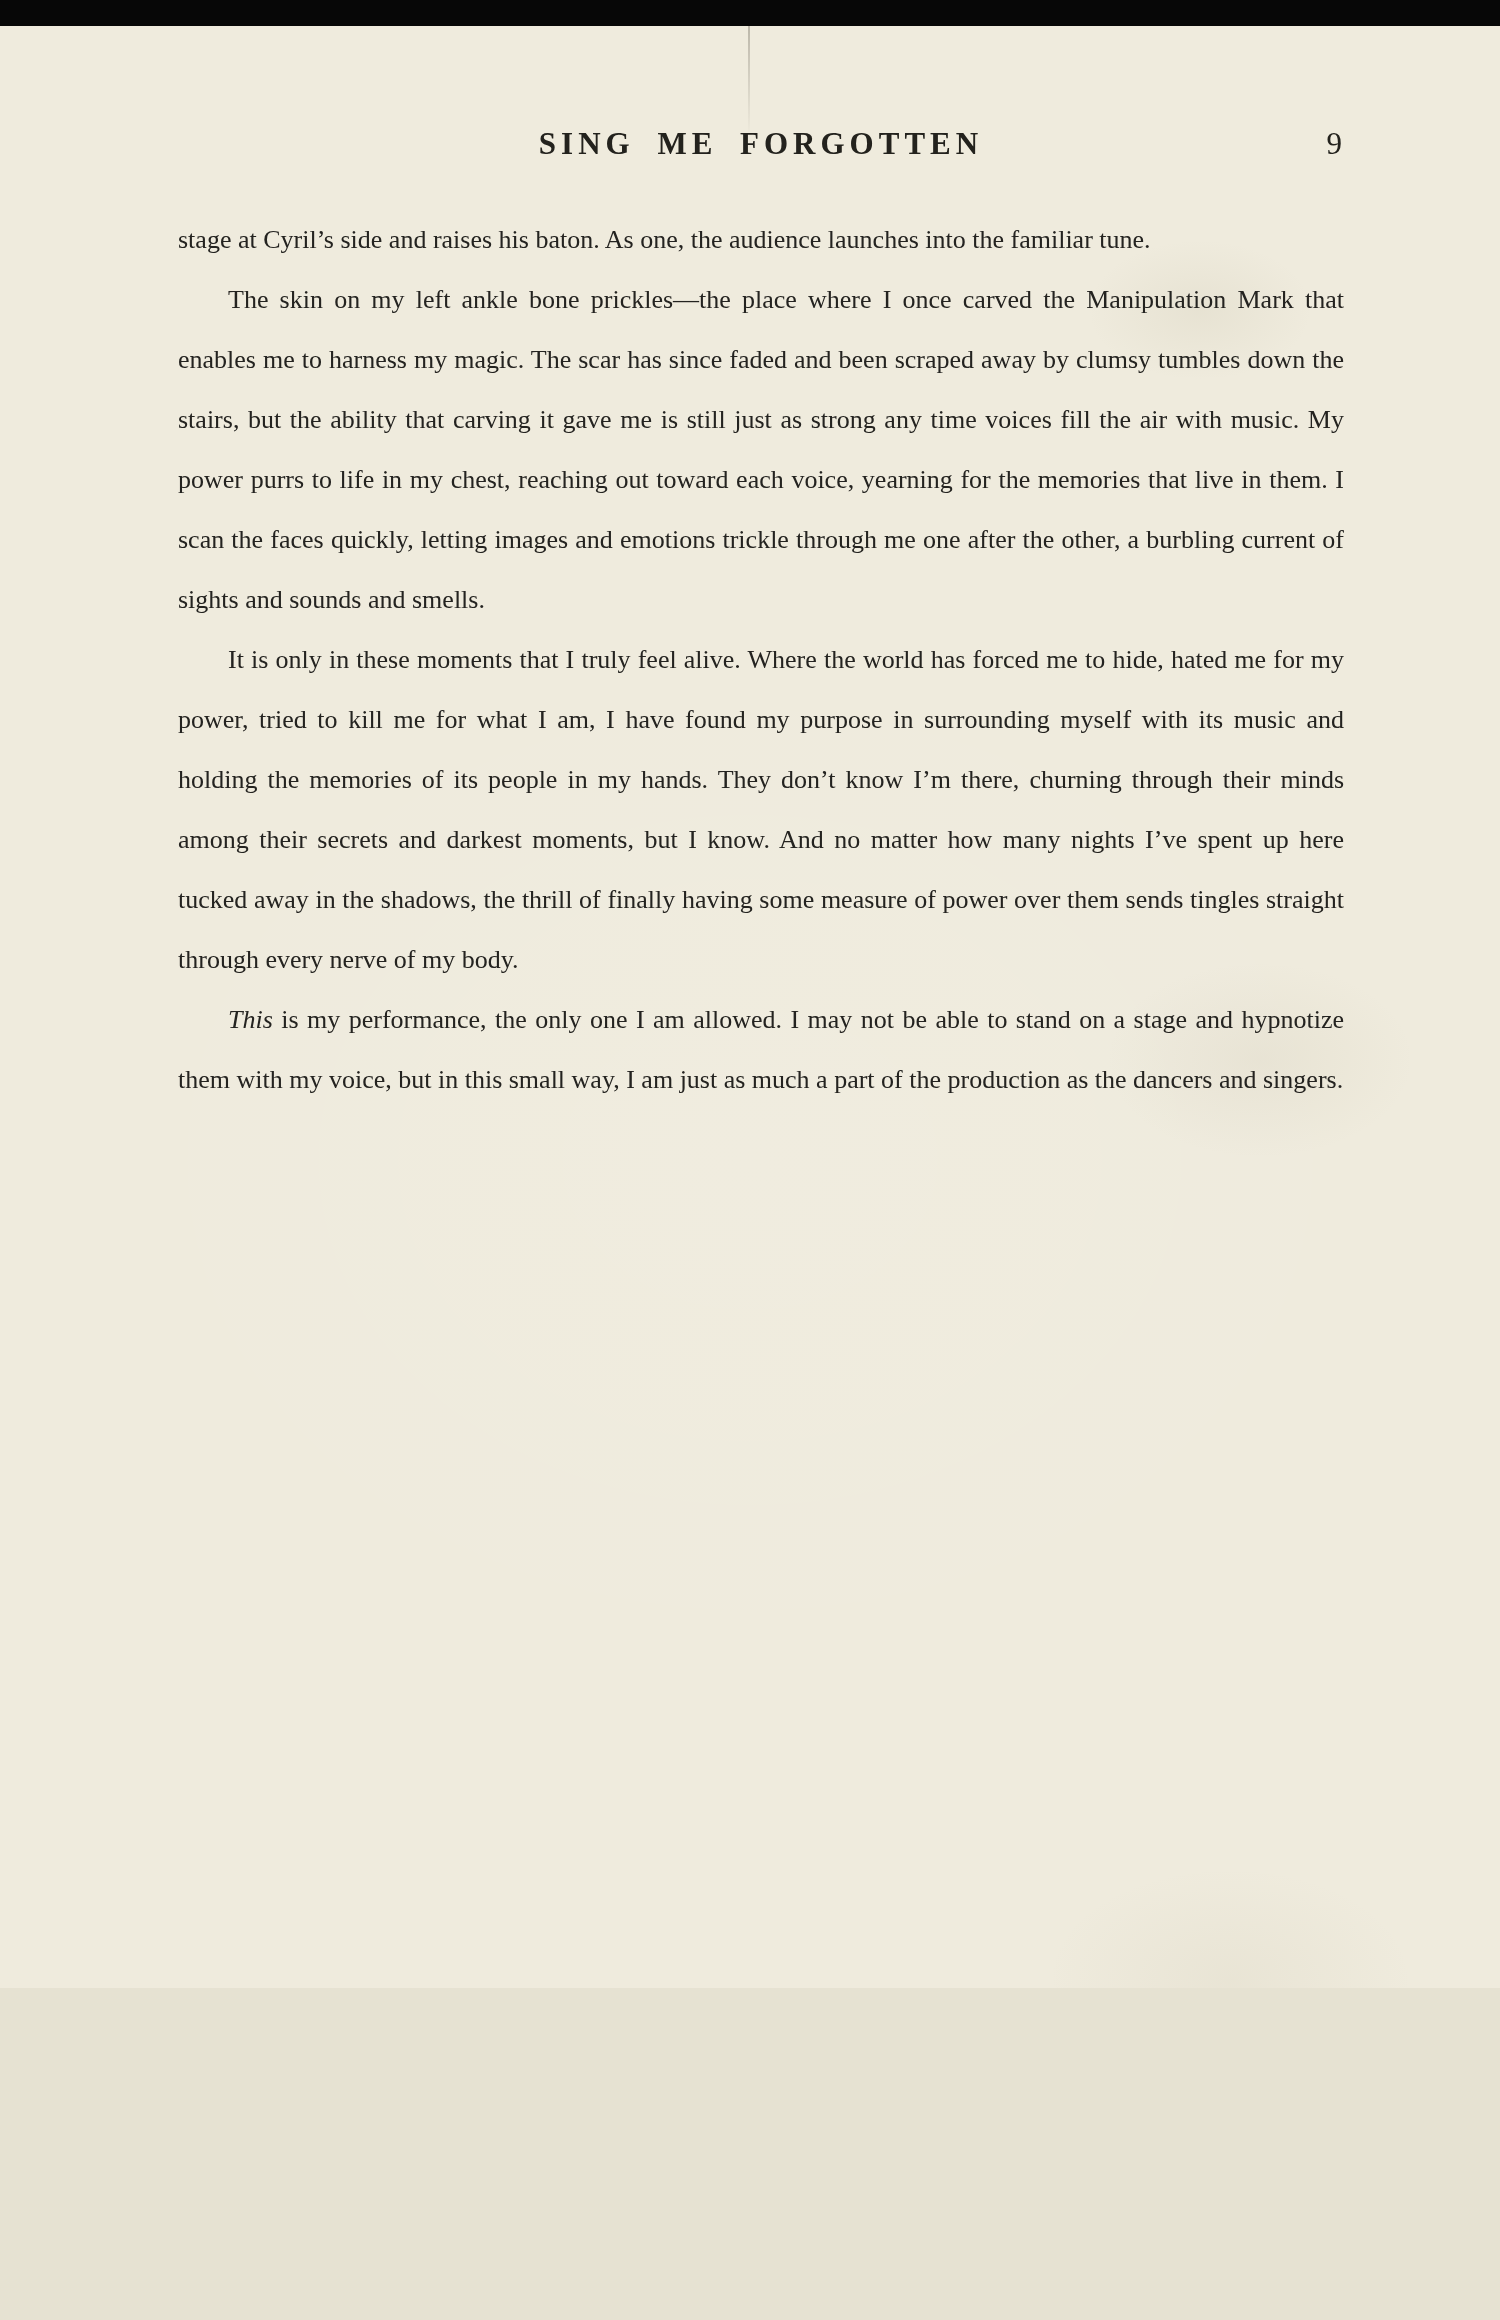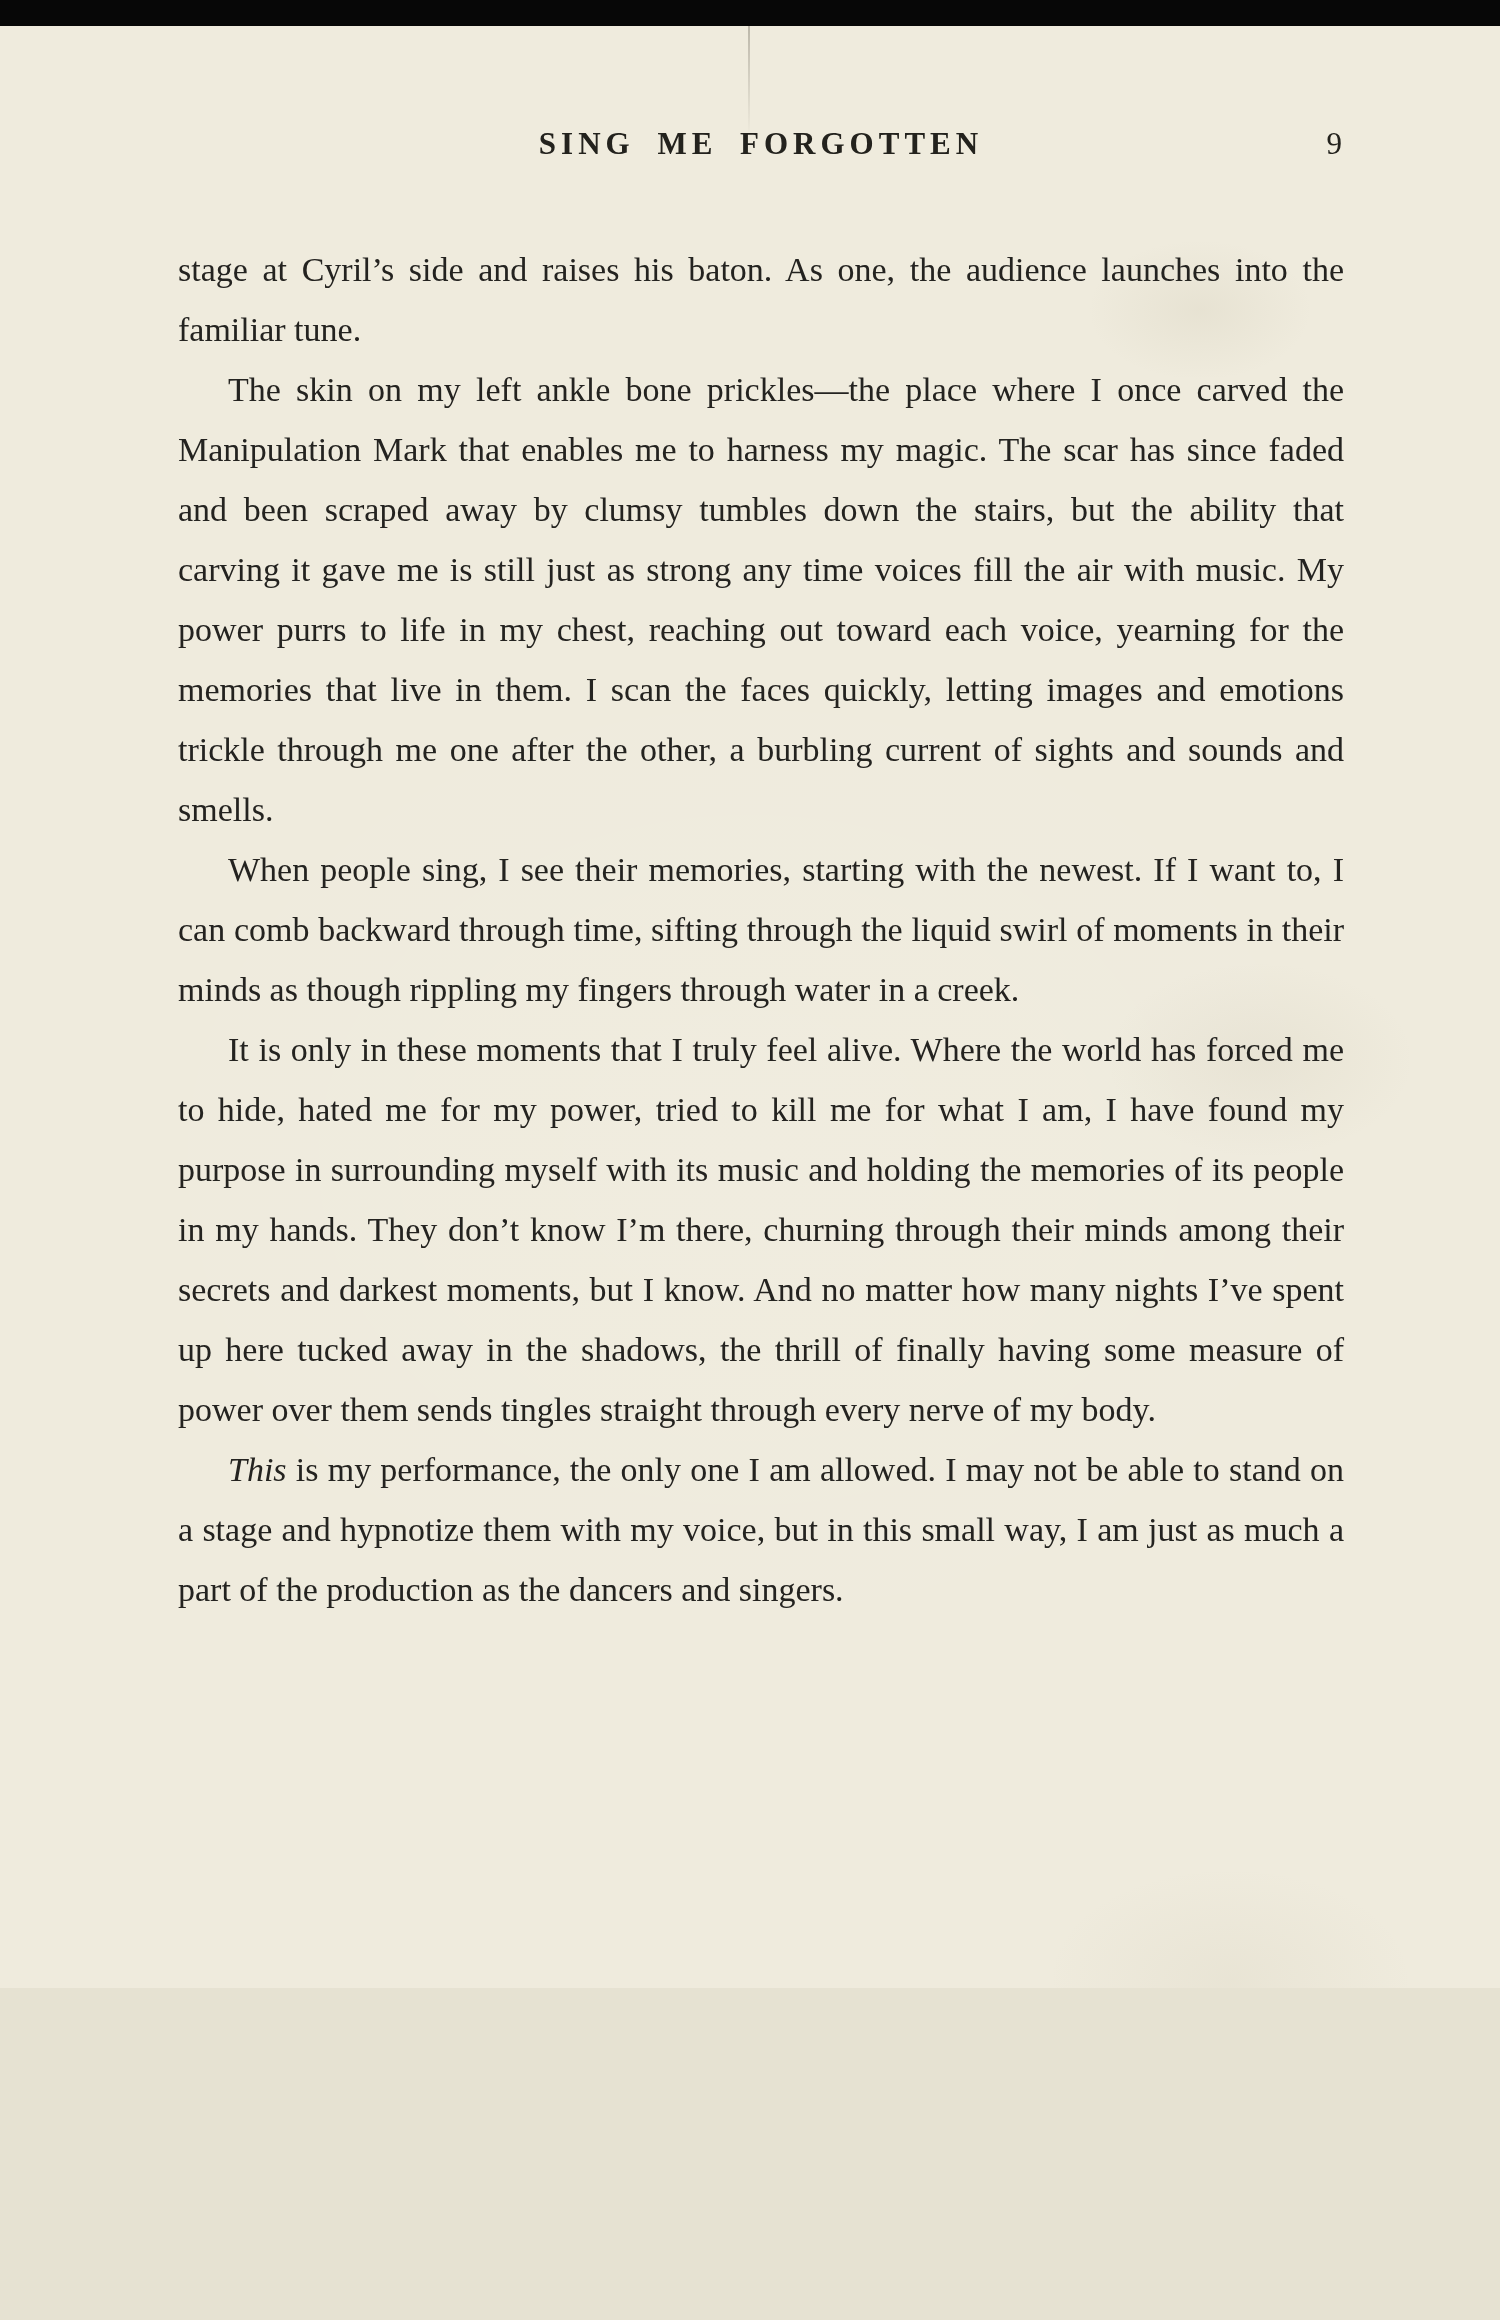--- a/index.html
+++ b/index.html
@@ -54,24 +54,24 @@
   .page-number {
     position: absolute;
     right: 2px;
     top: 0;
     font-size: 31px;
     font-weight: 400;
     color: #23221d;
   }
   .text-block {
     position: absolute;
-    top: 240px;
+    top: 210px;
     left: 178px;
     width: 1166px;
-    font-size: 34px;
+    font-size: 26px;
     line-height: 60px;
     color: #242320;
     text-align: justify;
   }
   .text-block p { margin: 0; }
   .text-block p.indent { text-indent: 50px; }
   .text-block em { }
 </style>
 </head>
 <body>
@@ -82,18 +82,17 @@
   <div class="gutter-mark"></div>
 
   <div class="running-head">
     <span class="head-title">SING ME FORGOTTEN</span>
     <span class="page-number">9</span>
   </div>
 
   <div class="text-block">
     <p>stage at Cyril’s side and raises his baton. As one, the audience launches into the familiar tune.</p>
     <p class="indent">The skin on my left ankle bone prickles—the place where I once carved the Manipulation Mark that enables me to harness my magic. The scar has since faded and been scraped away by clumsy tumbles down the stairs, but the ability that carving it gave me is still just as strong any time voices fill the air with music. My power purrs to life in my chest, reaching out toward each voice, yearning for the memories that live in them. I scan the faces quickly, letting images and emotions trickle through me one after the other, a burbling current of sights and sounds and smells.</p>
-    <p class="indent">When people sing, I see their memories, starting with the newest. If I want to, I can comb backward through time, sifting through the liquid swirl of moments in their minds as though rippling my fingers through water in a creek.</p>
     <p class="indent">It is only in these moments that I truly feel alive. Where the world has forced me to hide, hated me for my power, tried to kill me for what I am, I have found my purpose in surrounding myself with its music and holding the memories of its people in my hands. They don’t know I’m there, churning through their minds among their secrets and darkest moments, but I know. And no matter how many nights I’ve spent up here tucked away in the shadows, the thrill of finally having some measure of power over them sends tingles straight through every nerve of my body.</p>
     <p class="indent"><em>This</em><span> is my performance, the only one I am allowed. I may not be able to stand on a stage and hypnotize them with my voice, but in this small way, I am just as much a part of the production as the dancers and singers.</span></p>
   </div>
 
 </div>
 
 </body></html>

